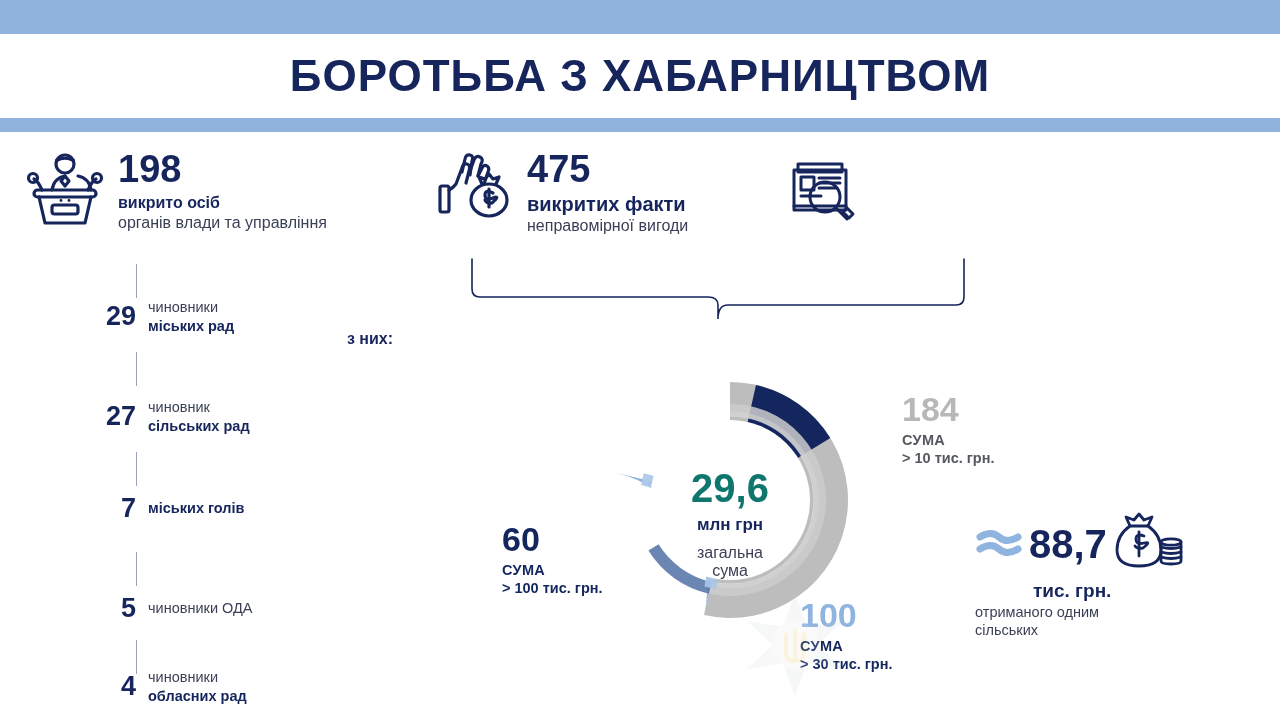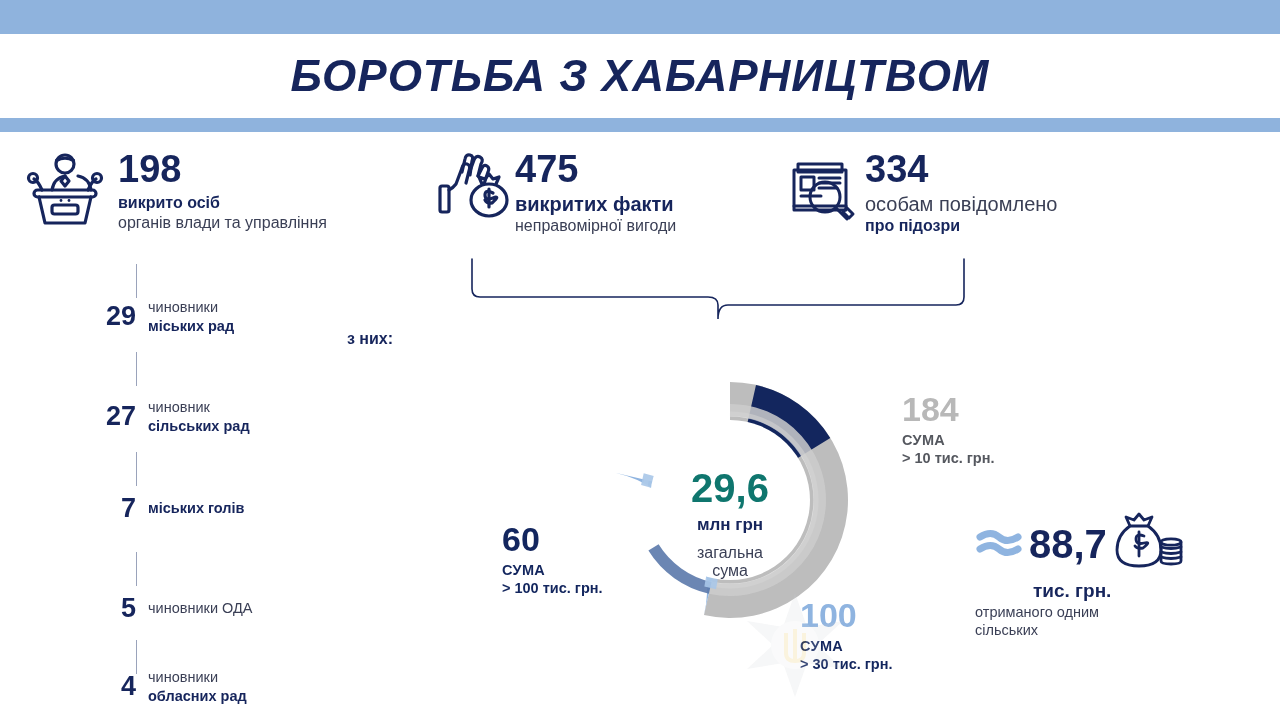--- a/index.html
+++ b/index.html
@@ -12,21 +12,20 @@
   }
 
   
   .band-top      { position:absolute; left:0; top:0;   width:1280px; height:34px; background:#8fb3dd; }
   .title-strip   { position:absolute; left:0; top:34px; width:1280px; height:84px; background:#ffffff;
                    display:flex; align-items:center; justify-content:center; }
   .band-bottom   { position:absolute; left:0; top:118px; width:1280px; height:14px; background:#8fb3dd; }
   .title-text {
     font-size:44px; font-weight:bold; letter-spacing:1px; color:#16255c;
     white-space:nowrap;
-    font-style:italic;
   }
 
   
   .num        { font-weight:bold; color:#16255c; line-height:1; }
   .lbl-b      { font-weight:bold; }
   .lbl-n      { font-weight:normal; color:#3a3f55; }
 
   
   #left-col { position:absolute; left:0; top:140px; width:420px; height:580px; }
 
@@ -38,21 +37,21 @@
   .head-l2    { font-size:16px; font-weight:normal; color:#3a3f55; margin-top:2px; }
 
   .sub-item { position:absolute; display:flex; align-items:center; }
   .sub-num  { font-size:27px; font-weight:bold; width:58px; text-align:right; }
   .sub-txt  { margin-left:12px; font-size:14.5px; line-height:1.28; }
   .tick     { position:absolute; left:136px; width:1px; background:#9aa3bb; }
 
   
   .stat-block { position:absolute; display:flex; align-items:flex-start; }
   .stat-icon  { width:80px; height:76px; flex:0 0 80px; }
-  .stat-txt   { }
+  .stat-txt   { margin-left:12px; }
   .stat-num   { font-size:38px; }
   .stat-l1    { font-size:20px; margin-top:5px; }
   .stat-l2    { font-size:16px; margin-top:1px; }
   .brace-svg { position:absolute; left:470px; top:255px; }
   .brace-label { position:absolute; left:0; top:330px; width:1280px; text-align:center;
                  font-size:16px; font-weight:bold; color:#16255c; }
   .brace-label span { margin-left:-540px; }
 
   
   #donut-wrap { position:absolute; left:595px; top:365px; width:270px; height:270px; }
@@ -191,25 +190,20 @@
       <path d="M13 14 h44 v8 h-44z"></path>
       <path d="M9 20 h52 v40 h-52z"></path>
       <path d="M9 56 h52"></path>
       <rect x="16" y="27" width="13" height="13"></rect>
       <path d="M34 28 h21 M34 33 h21 M34 38 h18 M16 46 h20"></path>
       <circle cx="40" cy="47" r="15"></circle>
       <path d="M51 58 l11 11"></path>
       <path d="M58 62 l6 6 4-4 -6-6z"></path>
     </svg>
   </span>
-  <div class="stat-txt">
-    <div class="num stat-num">334</div>
-    <div class="stat-l1 lbl-n">особам повідомлено</div>
-    <div class="stat-l2 lbl-b">про підозри</div>
-  </div>
 </div>
 
 <svg class="brace-svg" width="500" height="70" viewBox="0 0 500 70" fill="none" stroke="#16255c" stroke-width="1.6" stroke-linecap="round">
   <path d="M2 4 v30 q0 8 8 8 h228 q10 0 10 8 v14 q0-14 10-14 h228 q8 0 8-8 v-38"></path>
 </svg>
 <div class="brace-label">
   <span>з них:</span>
 </div>
 
 <div id="donut-wrap">

